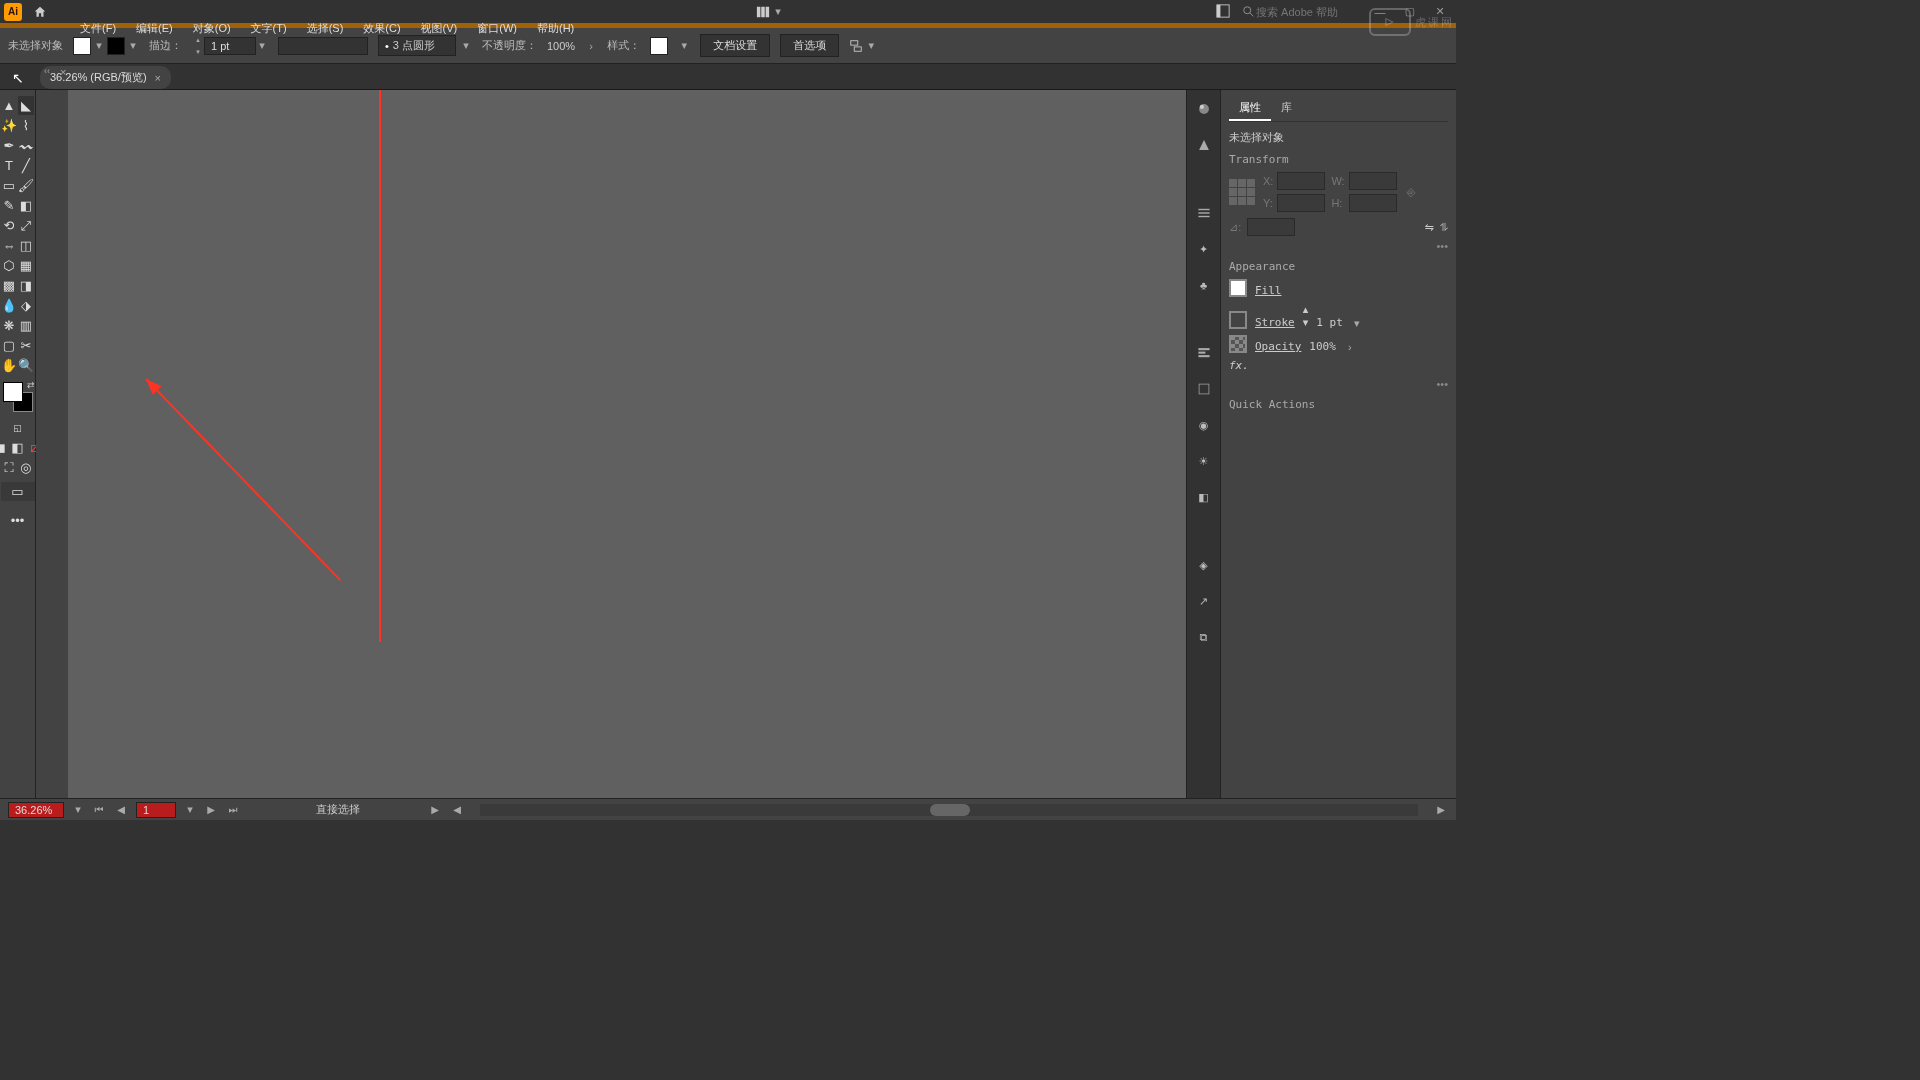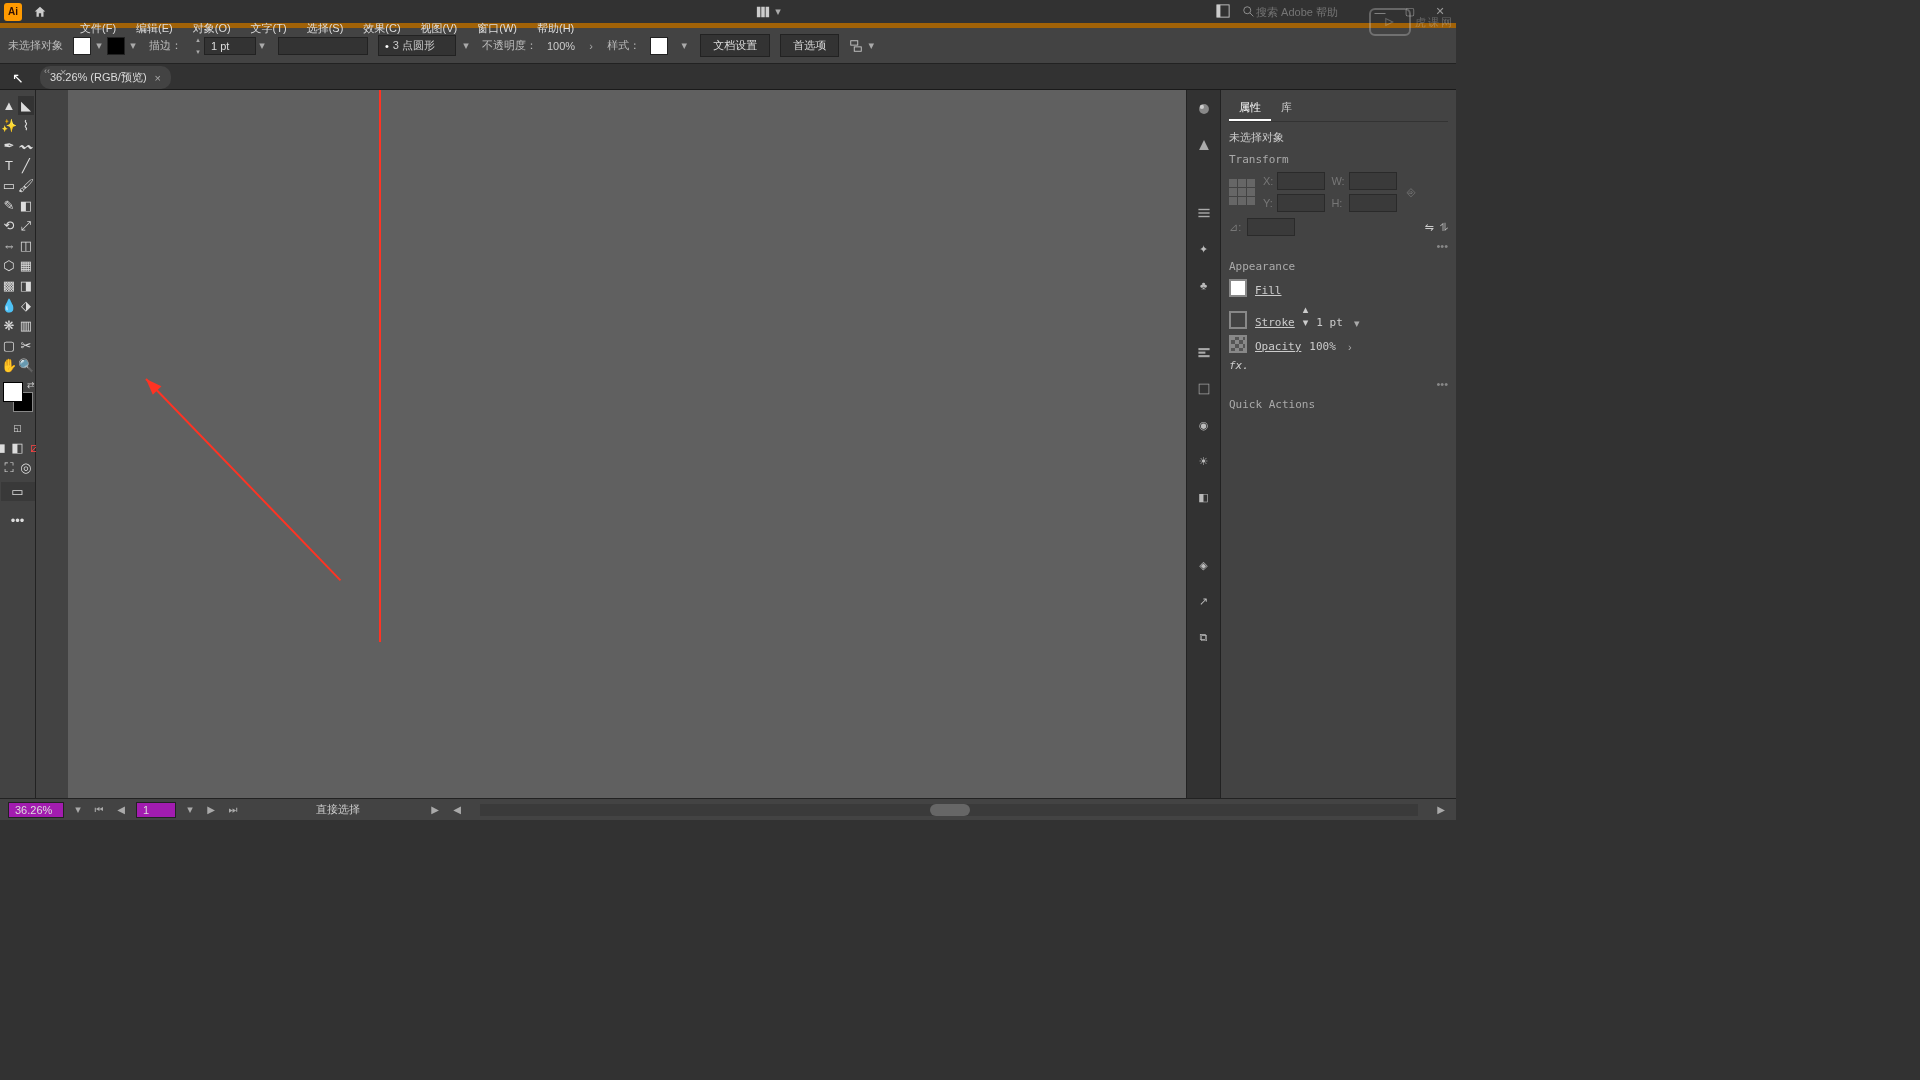--- a/index.html
+++ b/index.html
@@ -57,21 +57,21 @@
 .ref-grid{width:26px;height:26px;display:grid;grid-template-columns:repeat(3,1fr);grid-template-rows:repeat(3,1fr);gap:1px;}
 .ref-grid span{background:#666;}
 .xf-inp{display:grid;grid-template-columns:auto 50px auto 50px;gap:4px;align-items:center;font-family:monospace;}
 .dim{color:#777;}
 .xf-inp input{background:#3a3a3a;border:1px solid #2a2a2a;color:#888;width:48px;padding:2px;}
 .appear-row{display:flex;align-items:flex-end;gap:8px;margin:6px 0;}
 .sw-sm{width:18px;height:18px;border:2px solid #888;}
 .sw-sm.fill{background:#fff;}
 .sw-sm.stroke{background:transparent;}
 .statusbar{height:22px;background:#434343;display:flex;align-items:center;padding:0 8px;gap:8px;border-top:1px solid #222;position:absolute;bottom:0;width:100%;}
-.status-input{background:#a21caf;border:1px solid #222;color:#ddd;padding:1px 6px;width:56px;}
+.status-input{background:#b91c1c;border:1px solid #222;color:#ddd;padding:1px 6px;width:56px;}
 .nav-btn{width:14px;height:14px;color:#aaa;display:flex;align-items:center;justify-content:center;font-size:10px;}
 .scroll-track{flex:1;height:12px;background:#3a3a3a;position:relative;margin:0 8px;}
 .scroll-thumb{position:absolute;left:48%;width:40px;height:12px;background:#666;border-radius:6px;}
 .drag-small{position:absolute;top:2px;left:44px;color:#aaa;font-size:9px;}
 svg{width:14px;height:14px;}
 </style>
 </head>
 <body>
 
 <div class="app">

